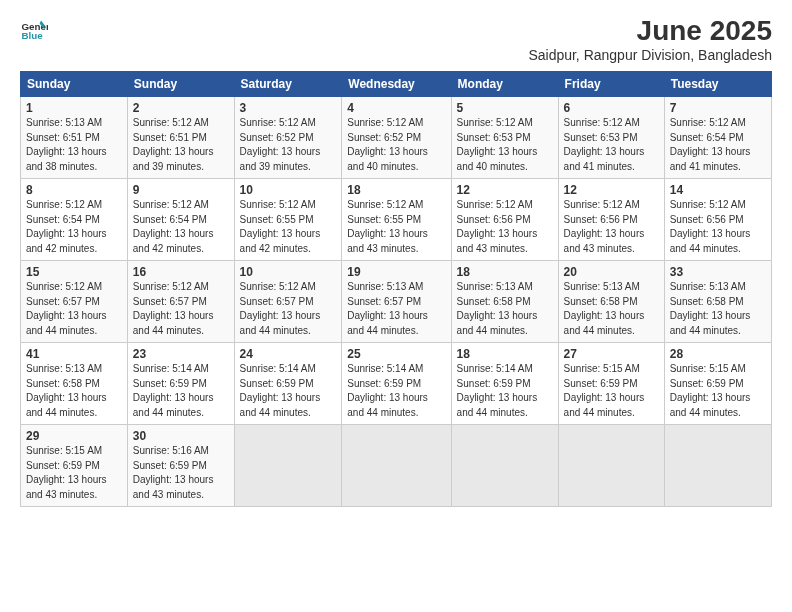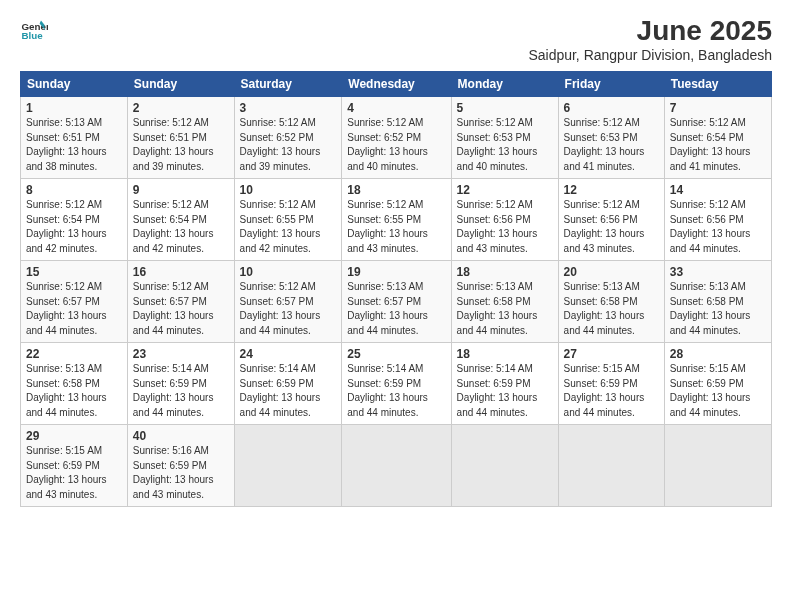--- a/index.html
+++ b/index.html
@@ -200,21 +200,21 @@
             <span class="day-num">20</span>
             <div class="day-detail">Sunrise: 5:13 AM<br>Sunset: 6:58 PM<br>Daylight: 13 hours and 44 minutes.</div>
           </td>
           <td>
             <span class="day-num">33</span>
             <div class="day-detail">Sunrise: 5:13 AM<br>Sunset: 6:58 PM<br>Daylight: 13 hours and 44 minutes.</div>
           </td>
         </tr>
         <tr>
           <td>
-            <span class="day-num">22</span>
+            <span class="day-num">41</span>
             <div class="day-detail">Sunrise: 5:13 AM<br>Sunset: 6:58 PM<br>Daylight: 13 hours and 44 minutes.</div>
           </td>
           <td>
             <span class="day-num">23</span>
             <div class="day-detail">Sunrise: 5:14 AM<br>Sunset: 6:59 PM<br>Daylight: 13 hours and 44 minutes.</div>
           </td>
           <td>
             <span class="day-num">24</span>
             <div class="day-detail">Sunrise: 5:14 AM<br>Sunset: 6:59 PM<br>Daylight: 13 hours and 44 minutes.</div>
           </td>
@@ -234,21 +234,21 @@
             <span class="day-num">28</span>
             <div class="day-detail">Sunrise: 5:15 AM<br>Sunset: 6:59 PM<br>Daylight: 13 hours and 44 minutes.</div>
           </td>
         </tr>
         <tr>
           <td>
             <span class="day-num">29</span>
             <div class="day-detail">Sunrise: 5:15 AM<br>Sunset: 6:59 PM<br>Daylight: 13 hours and 43 minutes.</div>
           </td>
           <td>
-            <span class="day-num">40</span>
+            <span class="day-num">30</span>
             <div class="day-detail">Sunrise: 5:16 AM<br>Sunset: 6:59 PM<br>Daylight: 13 hours and 43 minutes.</div>
           </td>
           <td class="empty"></td>
           <td class="empty"></td>
           <td class="empty"></td>
           <td class="empty"></td>
           <td class="empty"></td>
         </tr>
       </tbody>
   </table>

